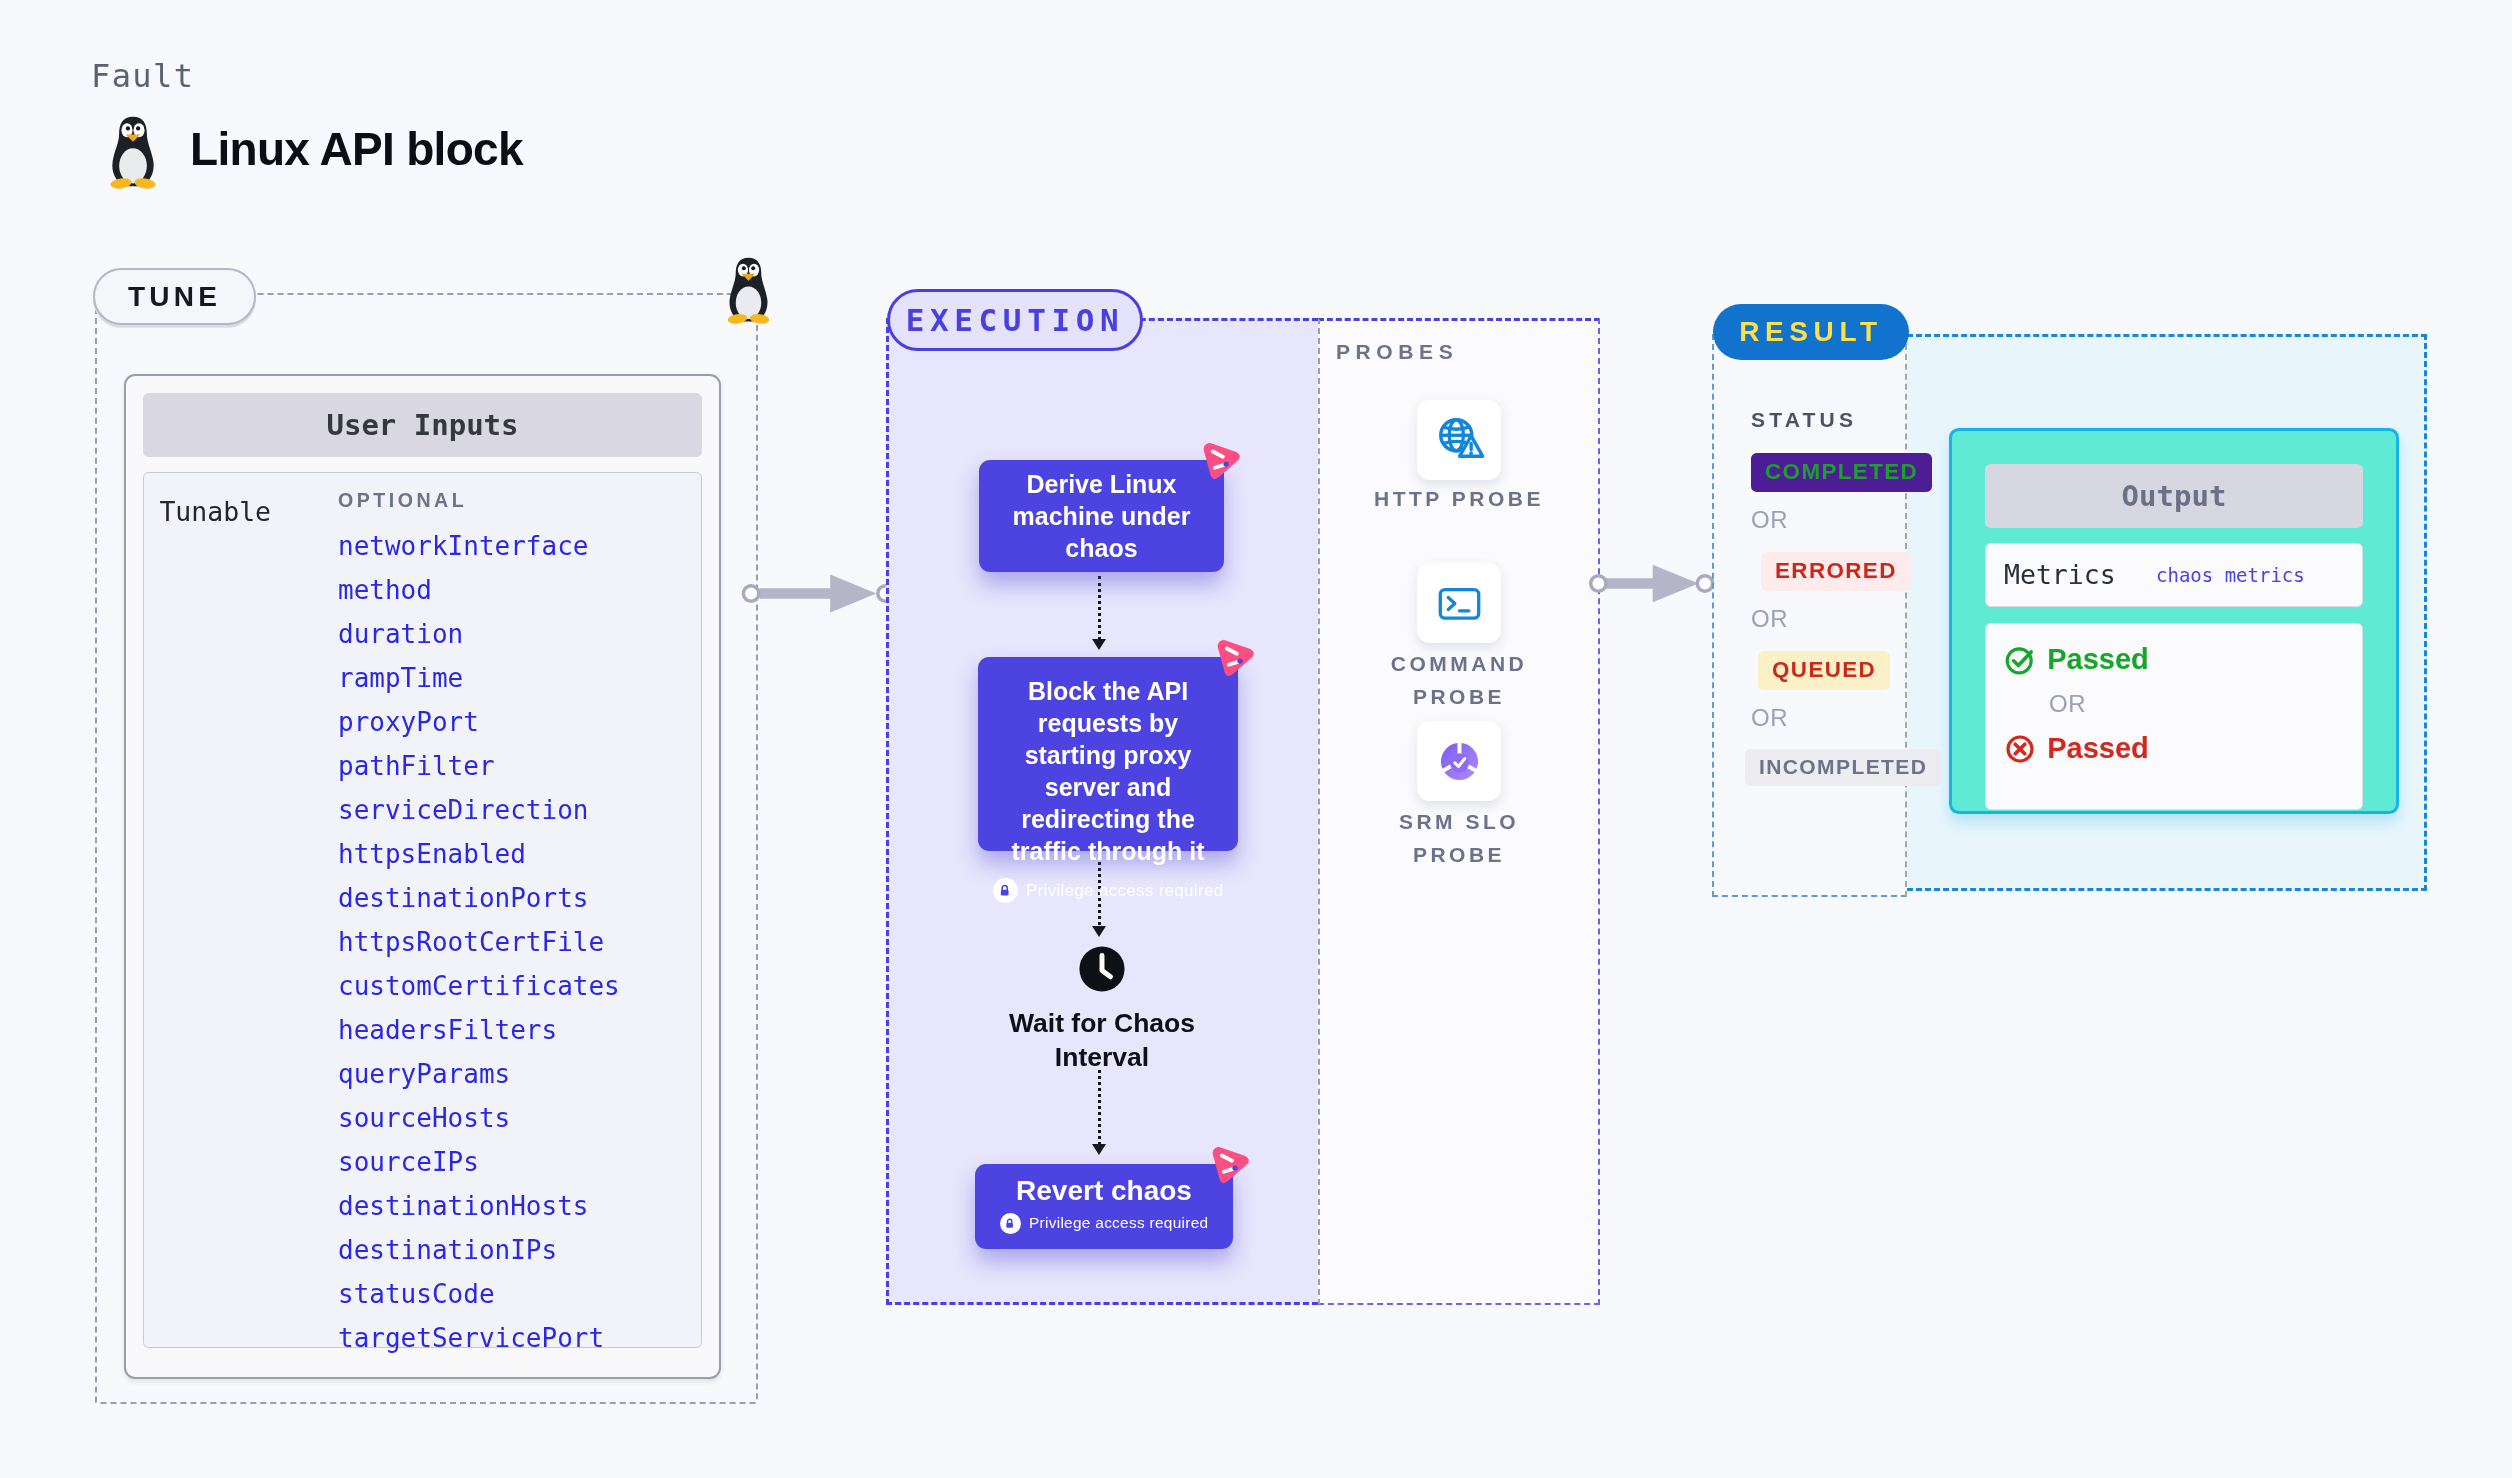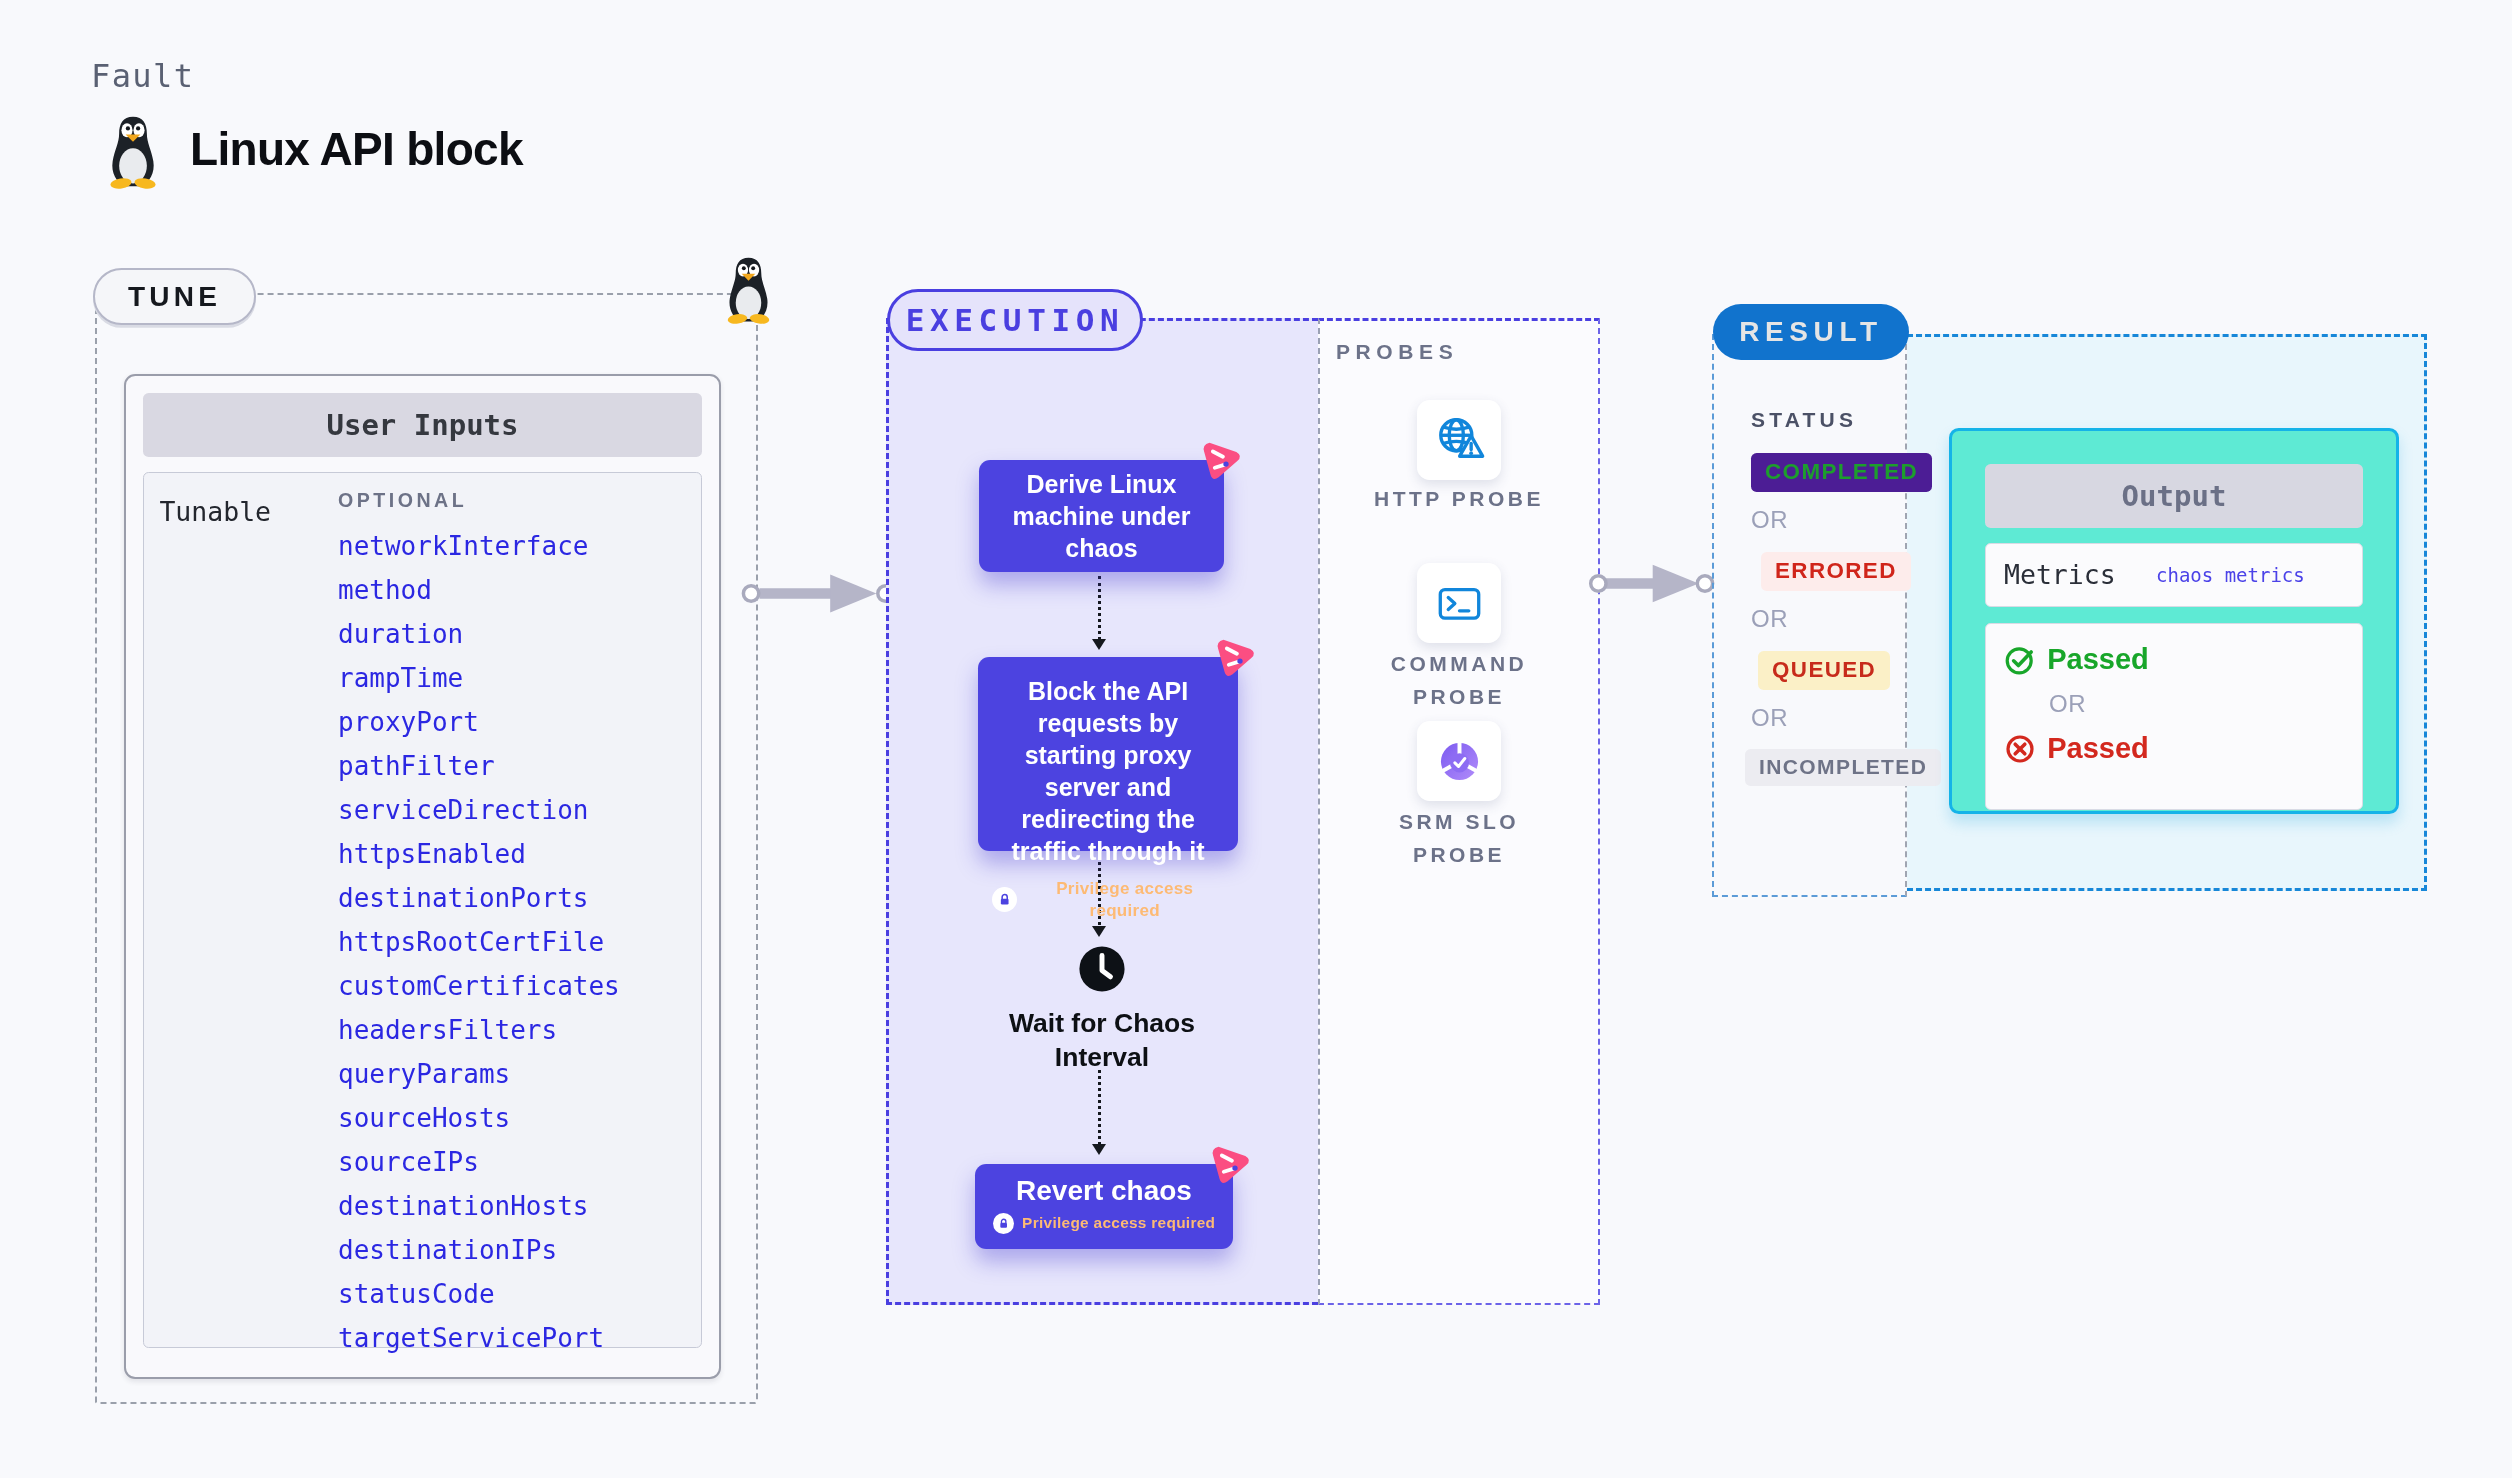--- a/index.html
+++ b/index.html
@@ -49,21 +49,21 @@
   .step{background:#4c43e0;border-radius:11.2px;box-shadow:0 12.6px 21px rgba(62,52,205,.35);
         color:#fff;text-align:center;box-sizing:border-box;z-index:3;}
   .step .chaos-badge{position:absolute;right:-19.6px;top:-21px;width:46px;height:46px;}
   .step1{left:979px;top:460px;width:245px;height:112px;display:flex;align-items:center;justify-content:center;
          padding:7px 15.4px;font-size:25px;font-weight:bold;line-height:1.28;}
   .step2{left:978px;top:657px;width:260px;height:194px;padding:18px 14px 14px;font-size:25px;font-weight:bold;line-height:1.28;}
   .step3{left:975px;top:1164px;width:258px;height:85px;padding:11.2px 14px 7px;font-size:28px;font-weight:bold;}
   .priv-badge{display:flex;align-items:center;justify-content:center;gap:8.4px;margin-top:11.2px;}
   .step3 .priv-badge{margin-top:5.6px;}
   .priv-circle{width:25px;height:25px;border-radius:50%;background:#fff;display:flex;align-items:center;justify-content:center;flex:none;}
-  .priv-text{font-size:17px;font-weight:bold;color:#fdba74;letter-spacing:0.3px;text-align:center;}
+  .priv-text{font-size:17px;font-weight:normal;color:#ffffff;letter-spacing:0.3px;text-align:center;}
 
   .varrow{width:0;border-left:3.5px dotted #15181e;z-index:2;}
   .varrow::after{content:"";position:absolute;left:-9px;bottom:-4.2px;width:0;height:0;
                  border:7.7px solid transparent;border-top:11.2px solid #15181e;border-bottom:none;}
 
   .clock-wrap{left:1078px;top:945px;width:48px;height:48px;}
   .wait-label{left:976px;top:1006px;width:252px;text-align:center;font-size:26.5px;font-weight:bold;
               color:#0d1014;line-height:1.3;}
 
   .probes-label{left:1336px;top:340px;font-size:21px;font-weight:bold;letter-spacing:5.6px;color:#6c7289;}
@@ -71,21 +71,21 @@
               box-shadow:0 4.2px 11.2px rgba(60,70,110,.14);display:flex;align-items:center;justify-content:center;}
   .probe-label{left:1361px;width:196px;text-align:center;font-size:21px;font-weight:bold;letter-spacing:3.5px;
                color:#6c7289;line-height:1.55;}
 
   
   .status-box{left:1712px;top:334px;width:195px;height:563px;box-sizing:border-box;
               border:2.1px dashed #5b9bd7;border-right:2.1px dashed #a0a5b1;}
   .output-zone{left:1907px;top:334px;width:520px;height:557px;background:#e8f6fc;box-sizing:border-box;
                border:3.5px dashed #1787d8;border-left:none;}
   .result-pill{left:1713px;top:304px;width:196px;height:56px;background:#1173cd;
-               font-size:28px;font-weight:bold;letter-spacing:5.6px;color:#e5e5e5;}
+               font-size:28px;font-weight:bold;letter-spacing:5.6px;color:#fde047;}
   .status-label{left:1751px;top:408px;font-size:21px;font-weight:bold;letter-spacing:4.2px;color:#4b5166;}
   .badge{font-size:22.4px;font-weight:bold;letter-spacing:1.4px;padding:6.3px 14px;border-radius:5.6px;white-space:nowrap;}
   .badge.completed{left:1751px;top:453px;color:#1d9e2d;background:#4c1d95;}
   .badge.errored{left:1761px;top:552px;color:#d0251a;background:#fdeceb;}
   .badge.queued{left:1758px;top:651px;color:#c72b1b;background:#fbf0c7;}
   .badge.incompleted{left:1745px;top:749px;color:#6e7387;background:#ececf1;font-size:21px;}
   .or{font-size:24px;color:#9ba0b8;letter-spacing:0.7px;}
   .or.o1{left:1751px;top:506px;} .or.o2{left:1751px;top:605px;} .or.o3{left:1751px;top:704px;}
 
   .output-panel{left:1949px;top:428px;width:450px;height:386px;background:#5eead4;border:3.5px solid #15b3e8;

